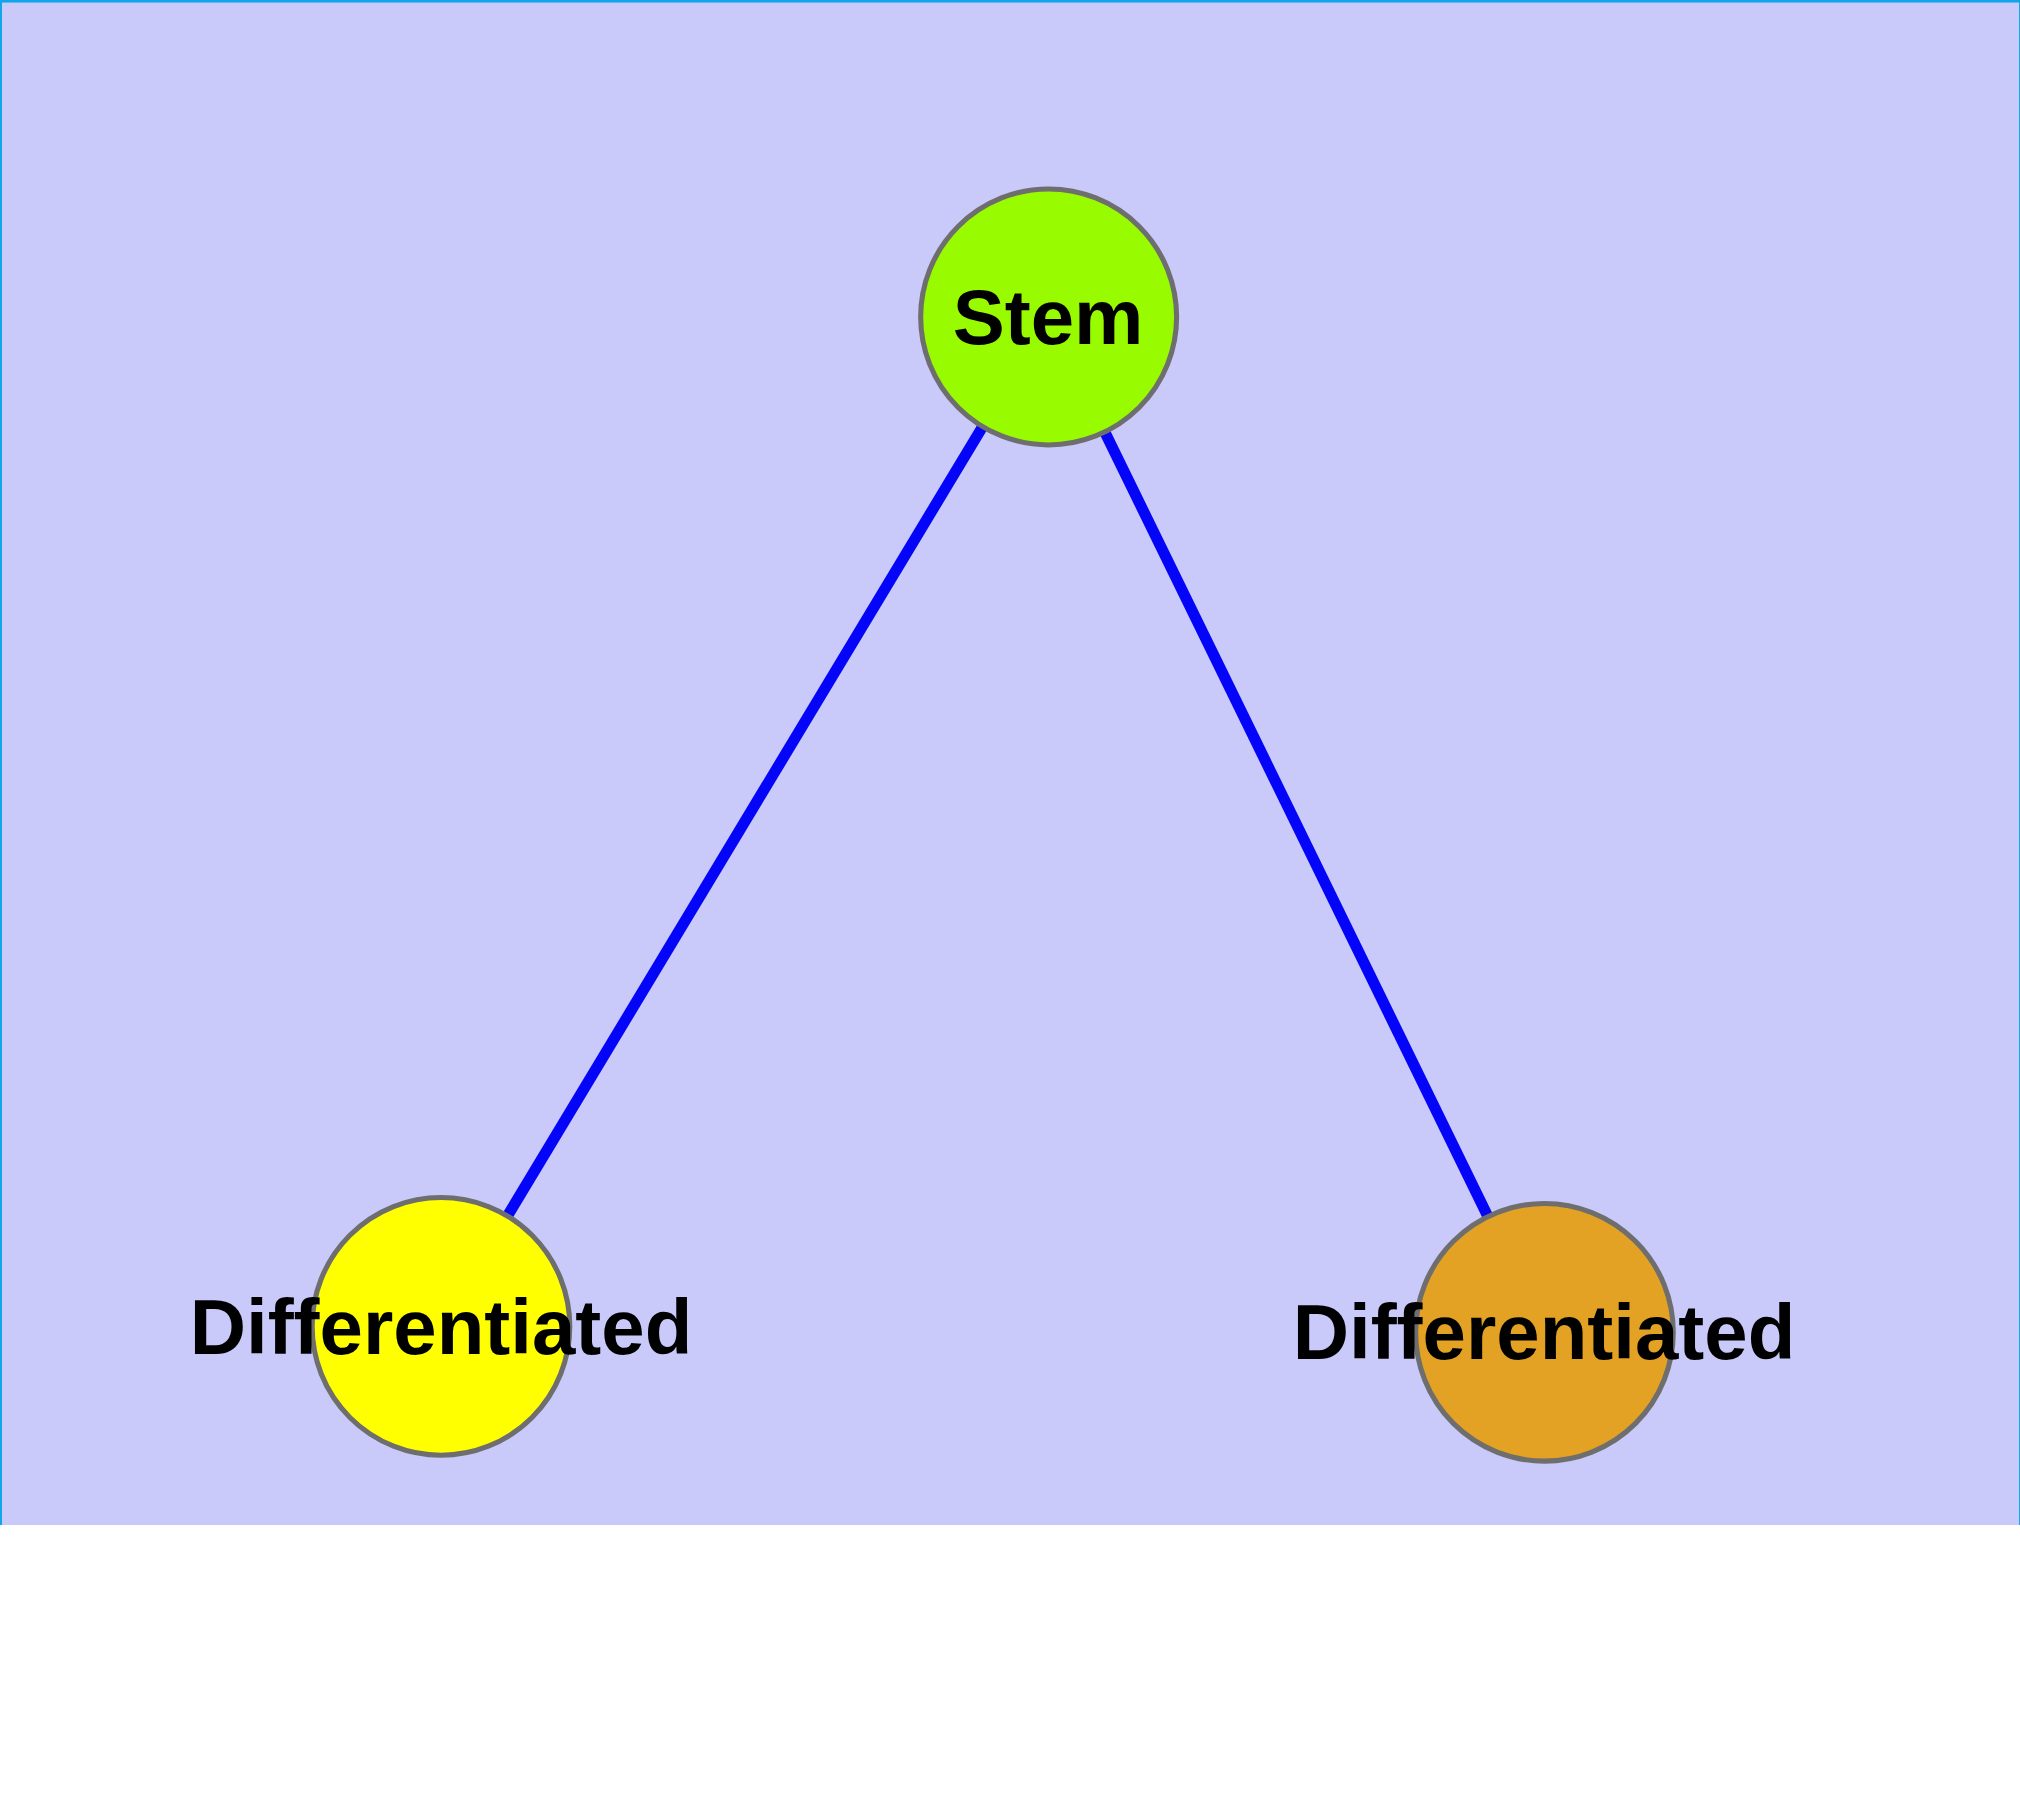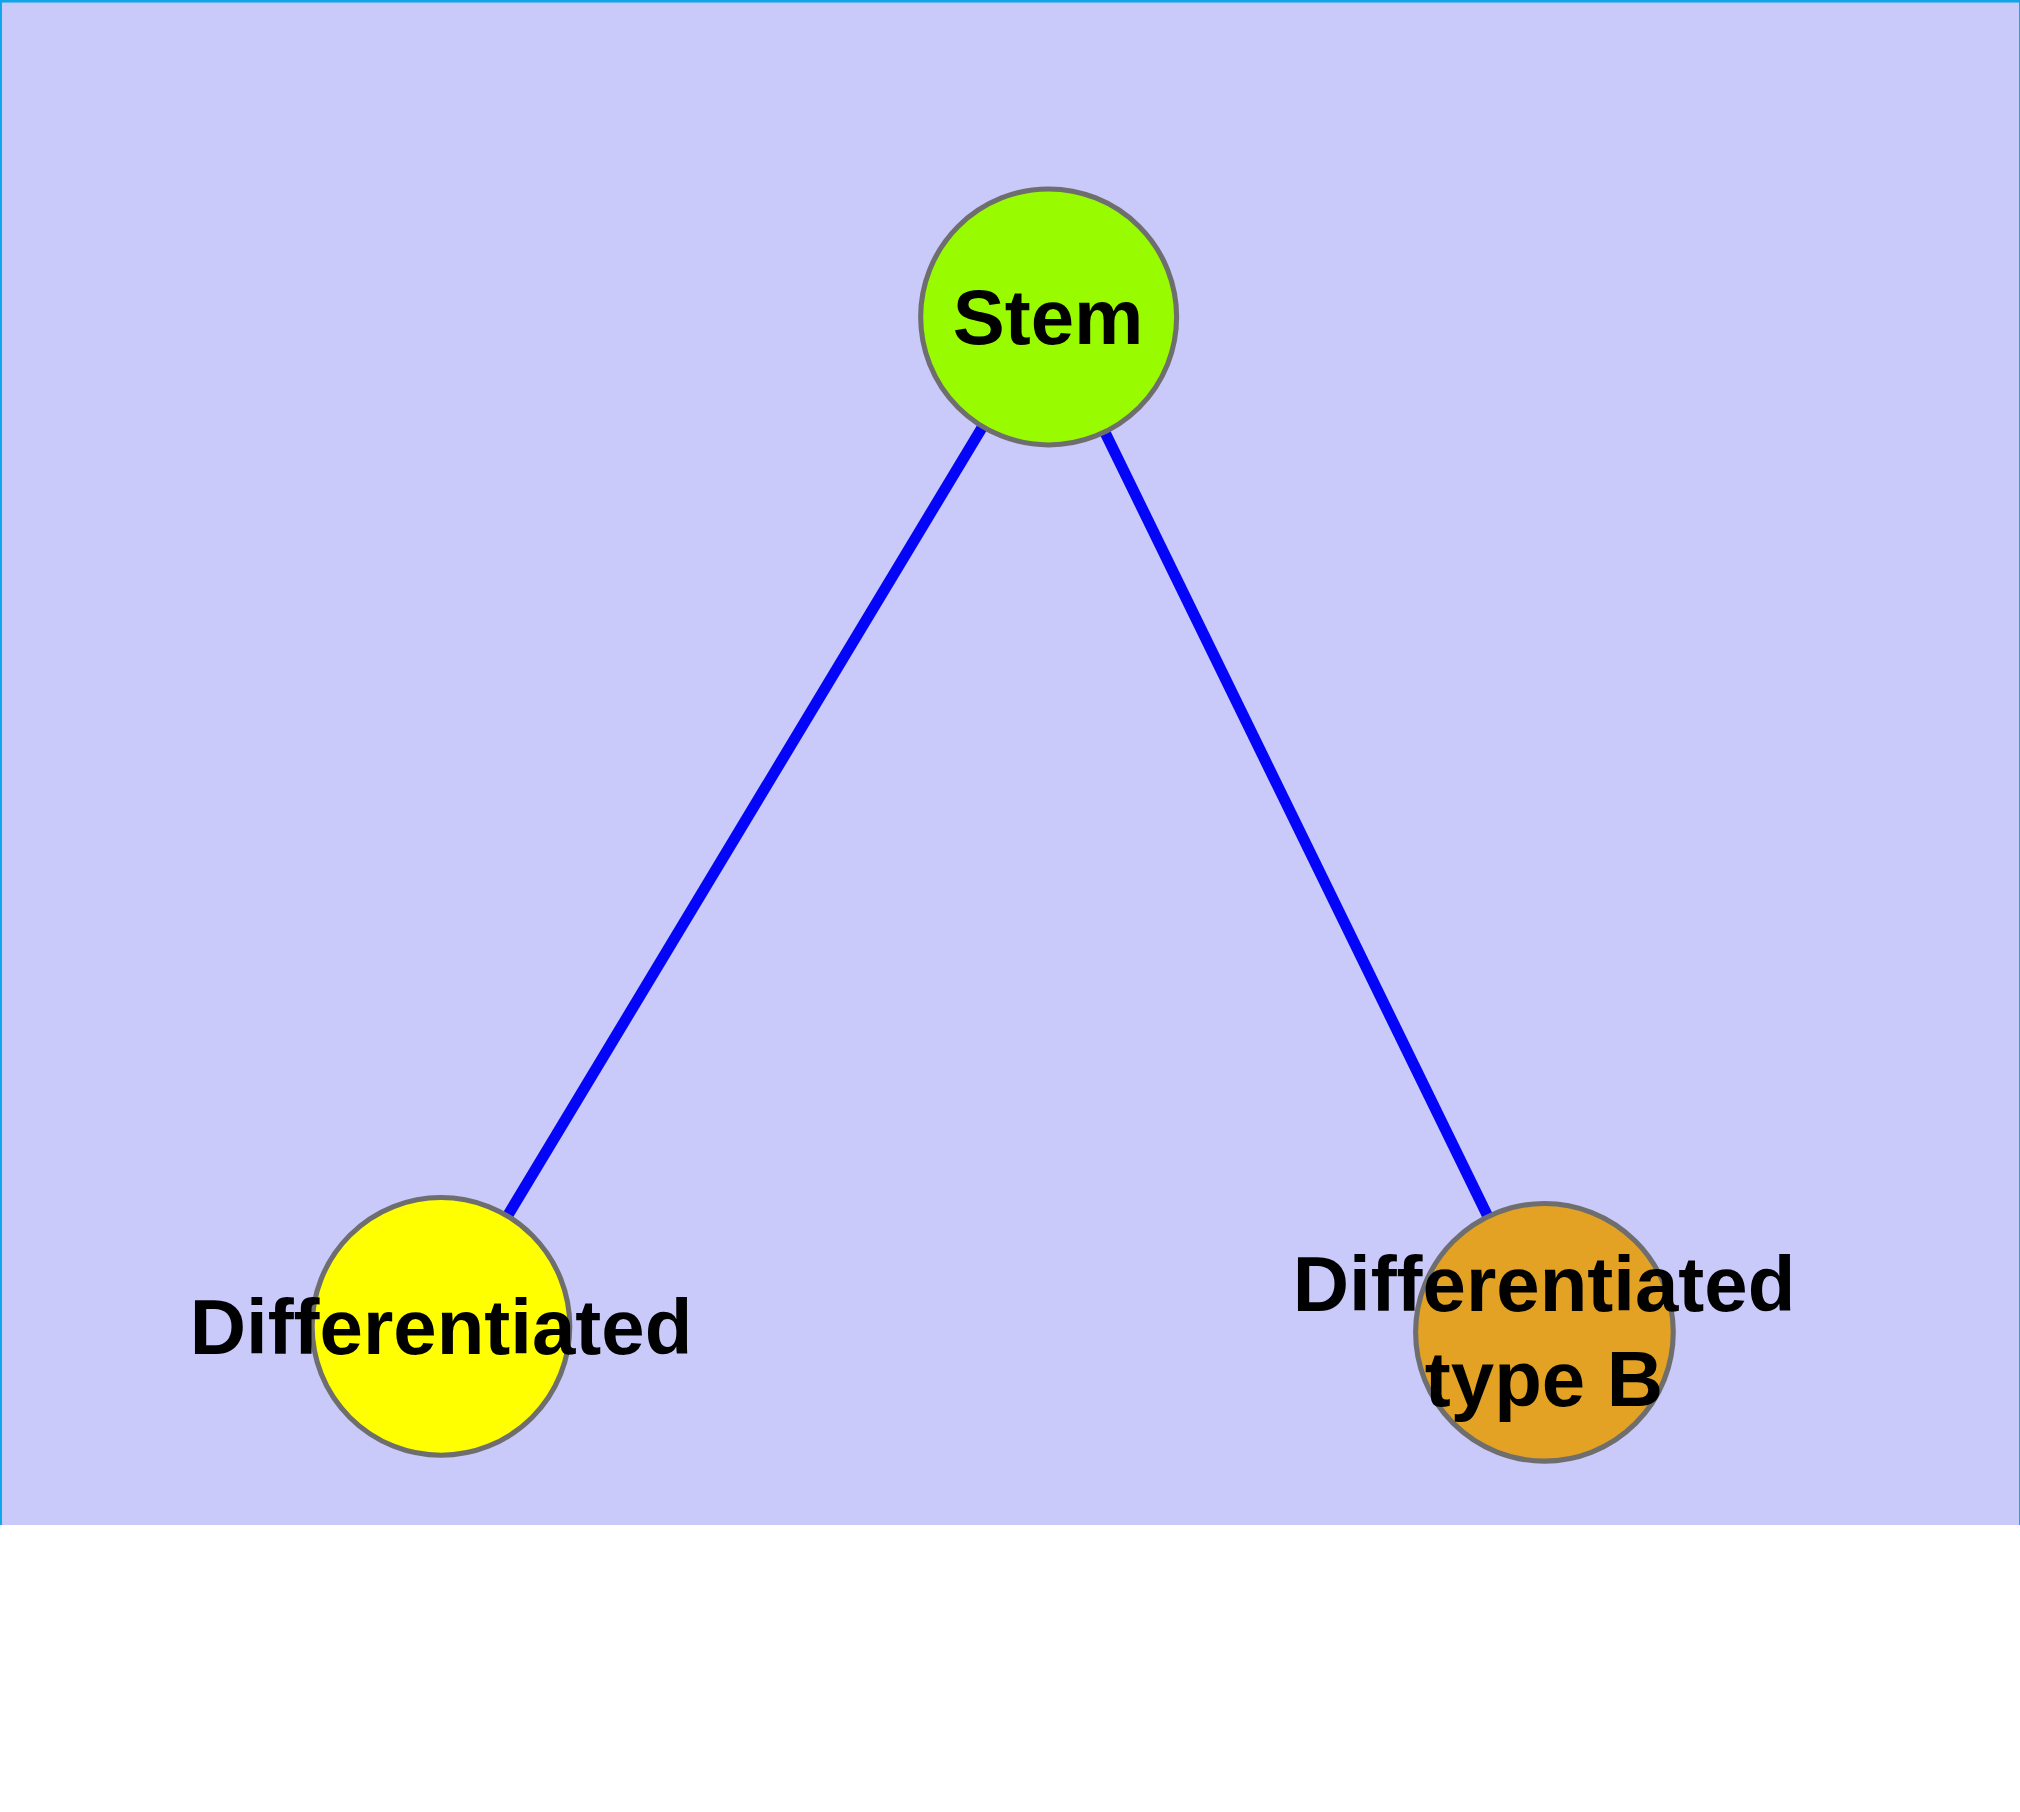--- a/index.html
+++ b/index.html
@@ -59,17 +59,16 @@
   <div class="node-label" style="left:1048px; top:317px;">
     <div>Stem</div>
   </div>
 
   <div class="node-label" style="left:441px; top:1327px;">
     <div>Differentiated</div>
   </div>
 
   <div class="node-label" style="left:1544px; top:1332px;">
     <div>Differentiated</div>
-    <div>type B</div>
   </div>
 
 </div>
 
 
 </body></html>

